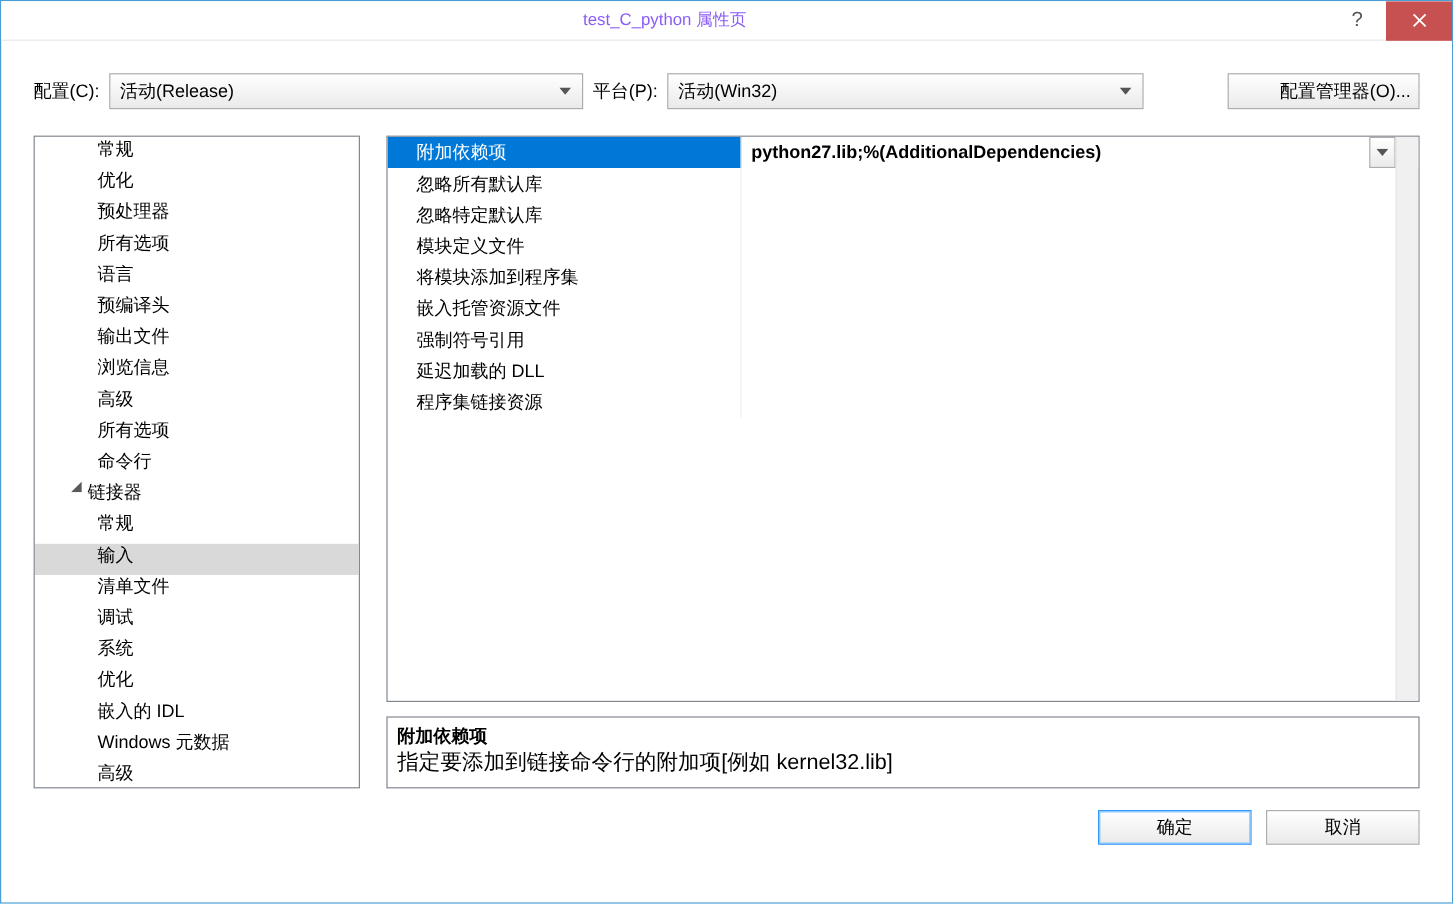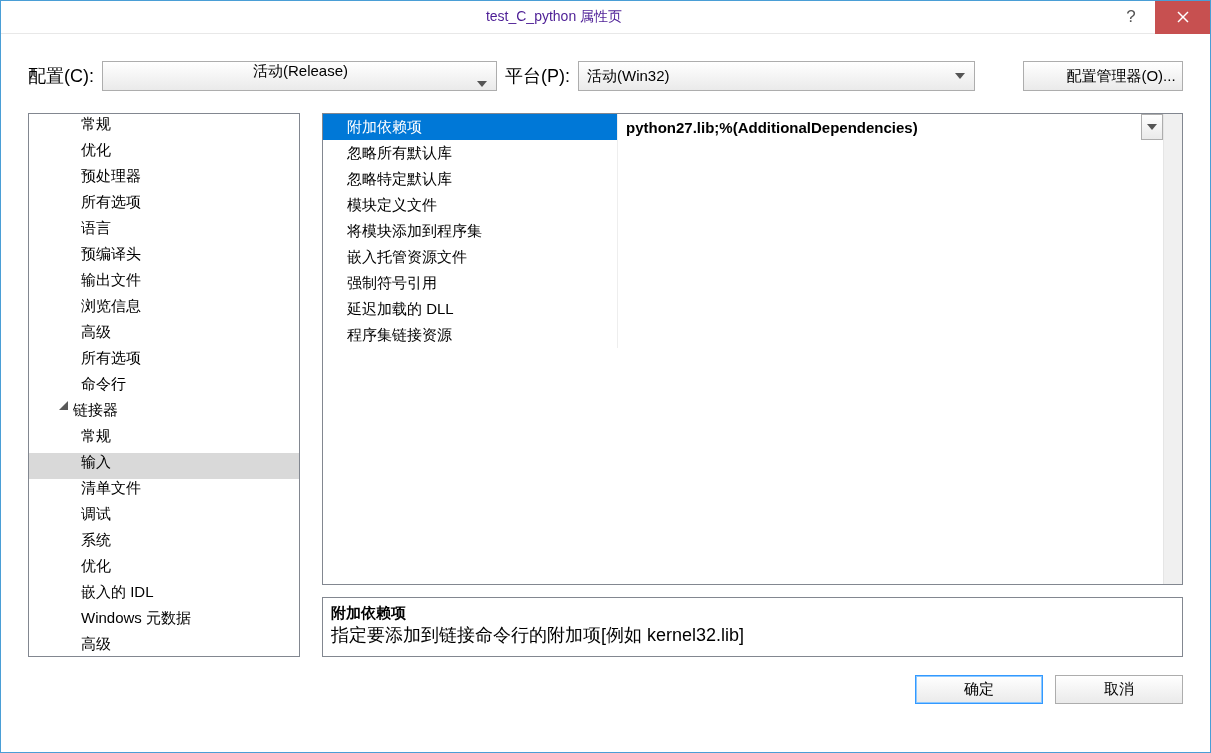--- a/index.html
+++ b/index.html
@@ -18,21 +18,21 @@
   background: #fff;
   display: flex;
   align-items: center;
   position: relative;
   border-bottom: 1px solid #e8e8e8;
 }
 .titlebar-title {
   flex: 1;
   text-align: center;
   font-size: 14px;
-  color: #4c1d95;
+  color: #8b5cf6;
 }
 .titlebar-help {
   width: 48px;
   height: 33px;
   display: flex;
   align-items: center;
   justify-content: center;
   font-size: 17px;
   color: #555;
   cursor: pointer;
@@ -49,41 +49,41 @@
 .titlebar-close svg { stroke: #fff; stroke-width: 1.5; }
 .content {
   padding: 27px 27px 12px 27px;
 }
 .top-row {
   display: flex;
   align-items: center;
   gap: 8px;
   margin-bottom: 22px;
 }
-.label { font-size: 18px; white-space: nowrap; }
+.label { font-size: 15px; white-space: nowrap; }
 .combo {
   height: 30px;
   border: 1px solid #adadad;
   background: linear-gradient(#fff,#eaeaea);
   display: flex;
   align-items: center;
   padding: 0 6px 0 8px;
   font-size: 15px;
   position: relative;
   cursor: pointer;
 }
 .combo-arrow {
   margin-left: auto;
   width: 16px;
   display: flex;
   align-items: center;
   justify-content: center;
 }
 .combo-arrow svg { fill: #555; }
-#combo-config { width: 395px; flex-direction: column; }
+#combo-config { width: 395px; }
 #combo-platform { width: 397px; }
 .btn-mgr {
   height: 30px;
   width: 160px;
   border: 1px solid #adadad;
   background: linear-gradient(#fff,#eaeaea);
   font-size: 15px;
   cursor: pointer;
   margin-left: auto;
   padding-left: 36px;

